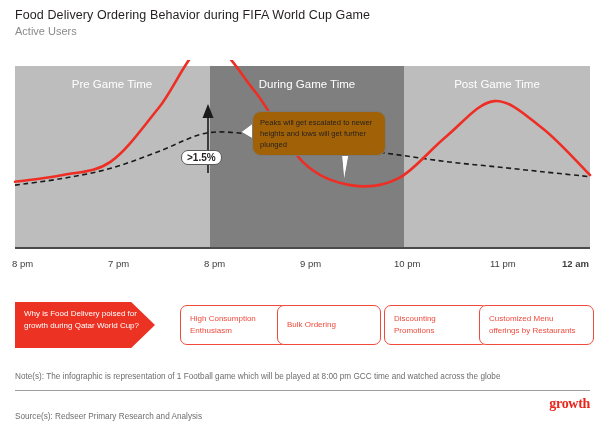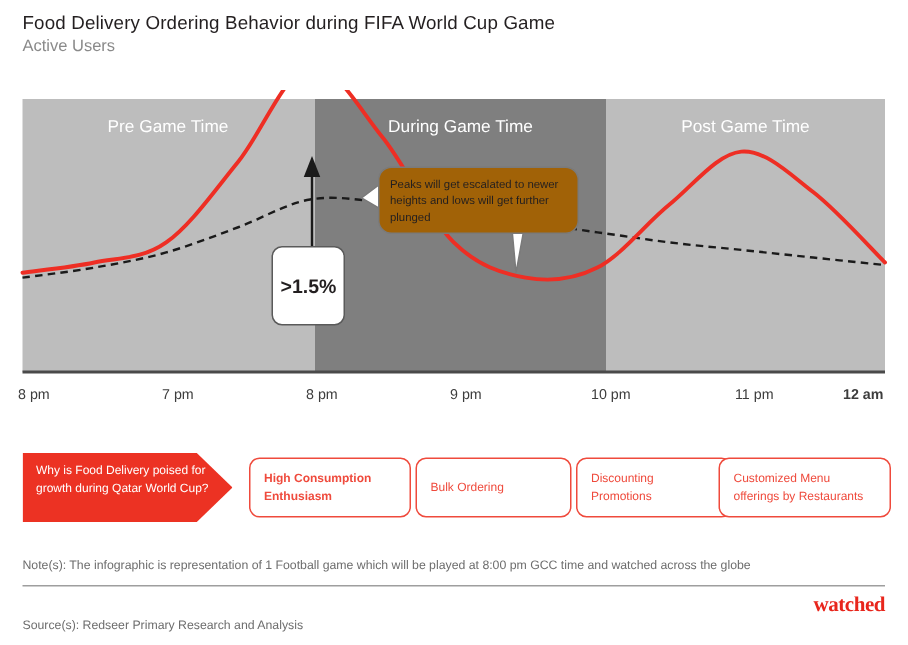--- a/index.html
+++ b/index.html
@@ -33,23 +33,22 @@
     position:absolute;font-size:9.5px;color:#3d3d3d;white-space:nowrap;
   }
 
   .callout-box{
     position:absolute;background:#a16207;border:1px solid #7a7a7a;
     border-radius:9px;padding:5px 7px;font-size:7.6px;line-height:1.45;
     color:#231f20;width:118px;
   }
   .badge-pill{
     position:absolute;background:#ffffff;border:1px solid #5a5a5a;
-    border-radius:7px;font-size:13px;padding:18px 5px;color:#231f20;
+    border-radius:7px;font-size:10px;padding:1px 5px;color:#231f20;
     font-weight:bold;
-    margin-top:14px;
   }
 
   .reasons{position:absolute;left:0;top:300px;width:605px;height:52px;}
   .arrow-banner{
     position:absolute;left:15px;top:2px;width:140px;height:46px;
     background:#ec3223;color:#ffffff;font-size:8px;line-height:1.45;
     padding:6px 8px 6px 9px;box-sizing:border-box;
     clip-path:polygon(0 0, 83% 0, 100% 50%, 83% 100%, 0 100%);
   }
   .reason-box{
@@ -119,22 +118,22 @@
   <span class="axis-tick" style="left:108px;">7 pm</span>
   <span class="axis-tick" style="left:204px;">8 pm</span>
   <span class="axis-tick" style="left:300px;">9 pm</span>
   <span class="axis-tick" style="left:394px;">10 pm</span>
   <span class="axis-tick" style="left:490px;">11 pm</span>
   <span class="axis-tick" style="left:562px;font-weight:bold;">12 am</span>
 </div>
 
 <div class="reasons">
   <div class="arrow-banner">Why is Food Delivery poised for growth during Qatar World Cup?</div>
-  <div class="reason-box" style="left:166px;width:108px;font-weight:bold;">High Consumption Enthusiasm</div>
+  <div class="reason-box" style="left:180px;width:108px;">High Consumption Enthusiasm</div>
   <div class="reason-box" style="left:277px;width:104px;">Bulk Ordering</div>
   <div class="reason-box" style="left:384px;width:104px;">Discounting Promotions</div>
   <div class="reason-box" style="left:479px;width:115px;">Customized Menu offerings by Restaurants</div>
 </div>
 
 <div class="notes">Note(s): The infographic is representation of 1 Football game which will be played at 8:00 pm GCC time and watched across the globe</div>
 <div class="divider"></div>
 <div class="source">Source(s): Redseer Primary Research and Analysis</div>
-<div class="logo">watched</div>
+<div class="logo">growth</div>
 
 </body></html>

